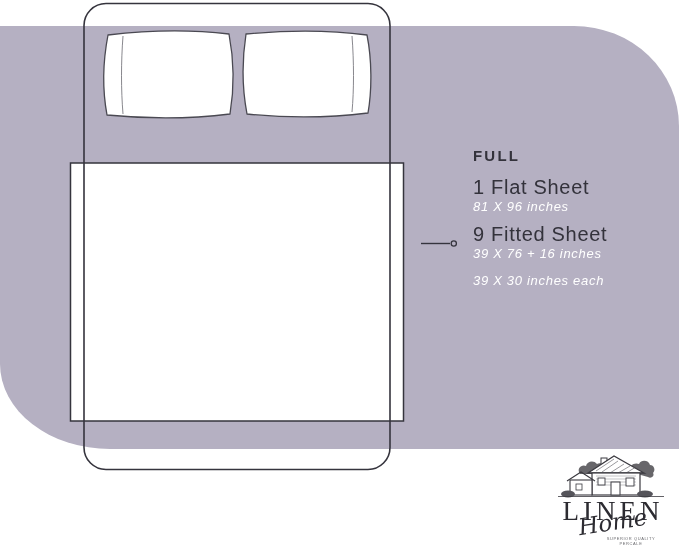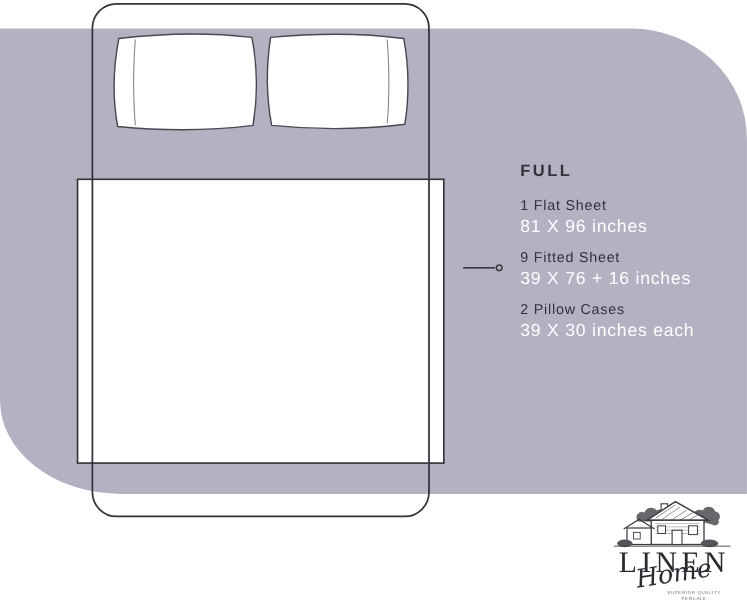--- a/index.html
+++ b/index.html
@@ -34,30 +34,31 @@
   }
   .size-title {
     font-size: 15px;
     font-weight: bold;
     letter-spacing: 2.2px;
     color: #33323b;
     margin-bottom: 13px;
   }
   .item { margin-bottom: 7px; }
   .item-name {
-    font-size: 13px;
+    font-size: 20px;
     color: #33323b;
     letter-spacing: 0.7px;
     line-height: 20px;
   }
   .item-dims {
-    font-size: 16px;
+    font-size: 13px;
     color: #ffffff;
     letter-spacing: 0.7px;
     line-height: 20px;
+    font-style: italic;
   }
   
   .logo {
     position: absolute;
     left: 552px; top: 452px;
     width: 118px; height: 96px;
     color: #2c2b31;
   }
   .logo-house {
     position: absolute;
@@ -130,21 +131,20 @@
       <div class="item-name">1 Flat Sheet</div>
       <div class="item-dims">81 X 96 inches</div>
     </div>
 
     <div class="item">
       <div class="item-name">9 Fitted Sheet</div>
       <div class="item-dims">39 X 76 + 16 inches</div>
     </div>
 
     <div class="item">
-      <div class="item-name">2 Pillow Cases</div>
       <div class="item-dims">39 X 30 inches each</div>
     </div>
   </div>
 
   <div class="logo">
     <svg class="logo-house" viewBox="0 0 118 46" aria-hidden="true">
 
       <path d="M28,22 C24,16 30,12 34,14 C35,9 42,8 45,12 C48,10 52,12 51,16 C54,18 52,22 48,22 Z" fill="#4c4b50" opacity="0.85"></path>
       <path d="M78,20 C76,13 83,10 87,12 C89,7 97,8 98,13 C102,13 104,18 101,21 C103,24 99,27 96,25 Z" fill="#4c4b50" opacity="0.85"></path>
 

